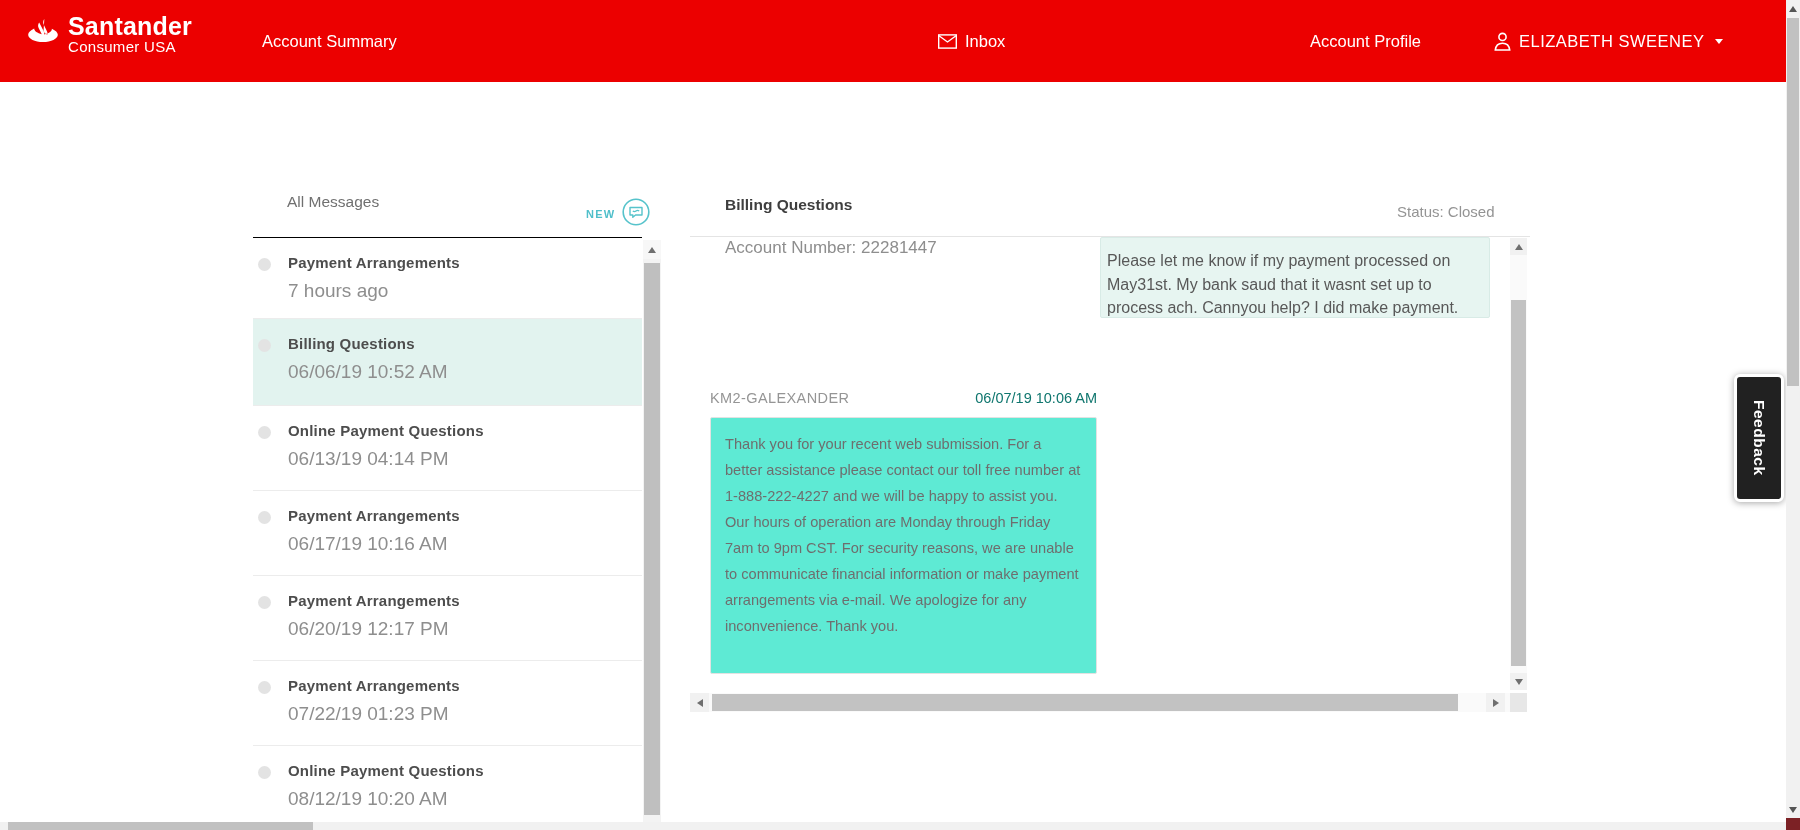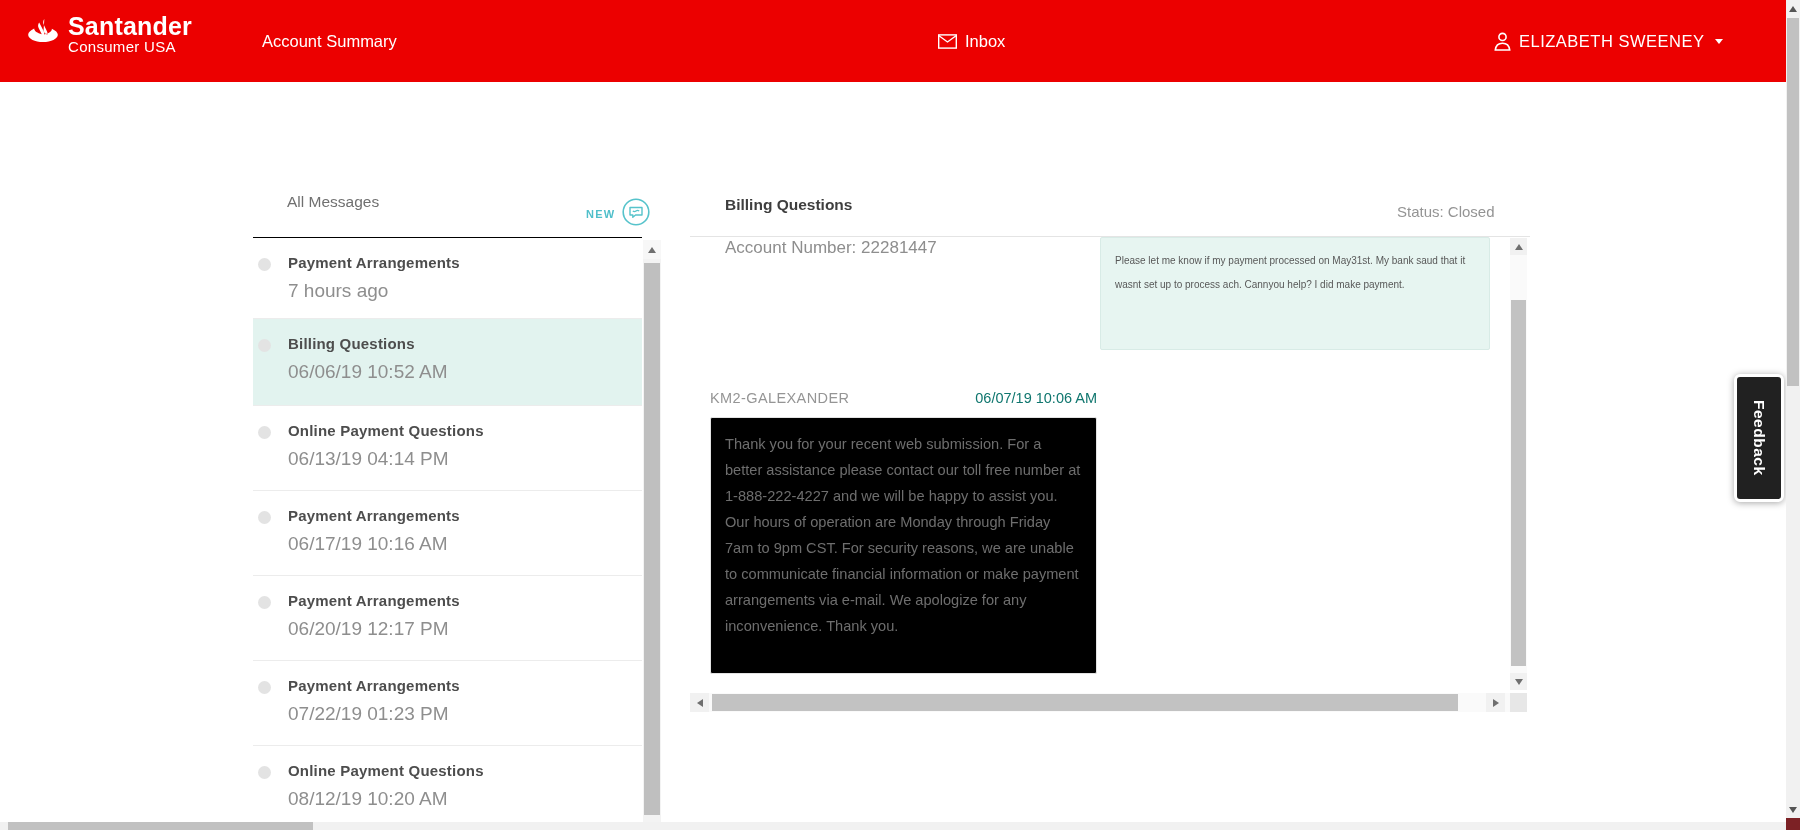--- a/index.html
+++ b/index.html
@@ -41,28 +41,28 @@
   .lscroll .sb-btn{position:absolute;left:0;top:0;width:18px;height:19px;background:#f7f7f7;
     display:flex;align-items:center;justify-content:center;cursor:pointer;}
   .lscroll .sb-thumb{position:absolute;left:1px;top:23px;width:16px;height:552px;background:#bfbfbf;cursor:pointer;}
 
   
   .thread-title{left:725px;top:196px;font-size:15.5px;font-weight:700;color:#3e3e3e;}
   .thread-account{left:725px;top:197px;font-size:17px;color:#8e8e8e;margin-top:41px;}
   .thread-status{left:1397px;top:203px;font-size:15px;color:#949494;}
   .thread-divider{left:690px;top:236px;width:840px;height:1px;background:#e4e4e4;}
 
-  .cust-bubble{left:1100px;top:237px;width:390px;height:113px;box-sizing:border-box;
+  .cust-bubble{left:1100px;top:237px;width:390px;height:81px;box-sizing:border-box;
     background:#e7f5f1;border:1px solid #d8ebe6;border-radius:2px;
-    padding:11px 14px;font-size:10px;line-height:23.5px;color:#585858;}
+    padding:11px 6px;font-size:16px;line-height:23.5px;color:#585858;}
   .agent-meta{left:710px;top:390px;width:387px;display:flex;justify-content:space-between;}
   .agent-name{font-size:14.5px;color:#959595;letter-spacing:.4px;}
   .agent-time{font-size:14.5px;color:#0f766e;}
   .agent-bubble{left:710px;top:417px;width:387px;height:257px;box-sizing:border-box;
-    background:#000000;border:1px solid #e2e2e2;border-radius:2px;
+    background:#5eead4;border:1px solid #e2e2e2;border-radius:2px;
     padding:13px 14px;font-size:14.6px;line-height:26px;color:#6e6e6e;}
 
   
   .tvscroll{left:1510px;top:238px;width:17px;height:452px;background:#fafafa;}
   .tvscroll .sb-btn{position:absolute;left:0;width:17px;height:17px;background:#f1f1f1;
     display:flex;align-items:center;justify-content:center;cursor:pointer;}
   .tvscroll .up{top:0;}
   .tvscroll .down{bottom:0;}
   .tvscroll .sb-thumb{position:absolute;left:1px;top:62px;width:15px;height:366px;background:#c2c2c2;cursor:pointer;}
   .thscroll{left:690px;top:693px;width:820px;height:19px;background:#fafafa;}
@@ -119,20 +119,23 @@
 
   <div class="abs nav-link" style="left:938px;">
     <svg width="19" height="15" viewBox="0 0 19 15" fill="none" stroke="#ffffff" stroke-width="1.4">
       <rect x="0.7" y="0.9" width="17.6" height="13.2"></rect>
       <path d="M1 1.8l8.5 6.2L18 1.8"></path>
     </svg>
     <span>Inbox</span>
   </div>
 
 
+  <div class="abs nav-link" style="left:1310px;">
+    <span>Account Profile</span>
+  </div>
 
   <div class="abs nav-link" style="left:1494px;letter-spacing:.5px;">
     <svg width="17" height="19" viewBox="0 0 16 18" fill="none" stroke="#ffffff" stroke-width="1.5">
       <circle cx="8" cy="4.7" r="3.4"></circle>
       <path d="M1.2 17c.4-4 3.1-6.4 6.8-6.4s6.4 2.4 6.8 6.4z"></path>
     </svg>
     <span>ELIZABETH SWEENEY</span>
     <span class="nav-caret"></span>
   </div>
 </div>

